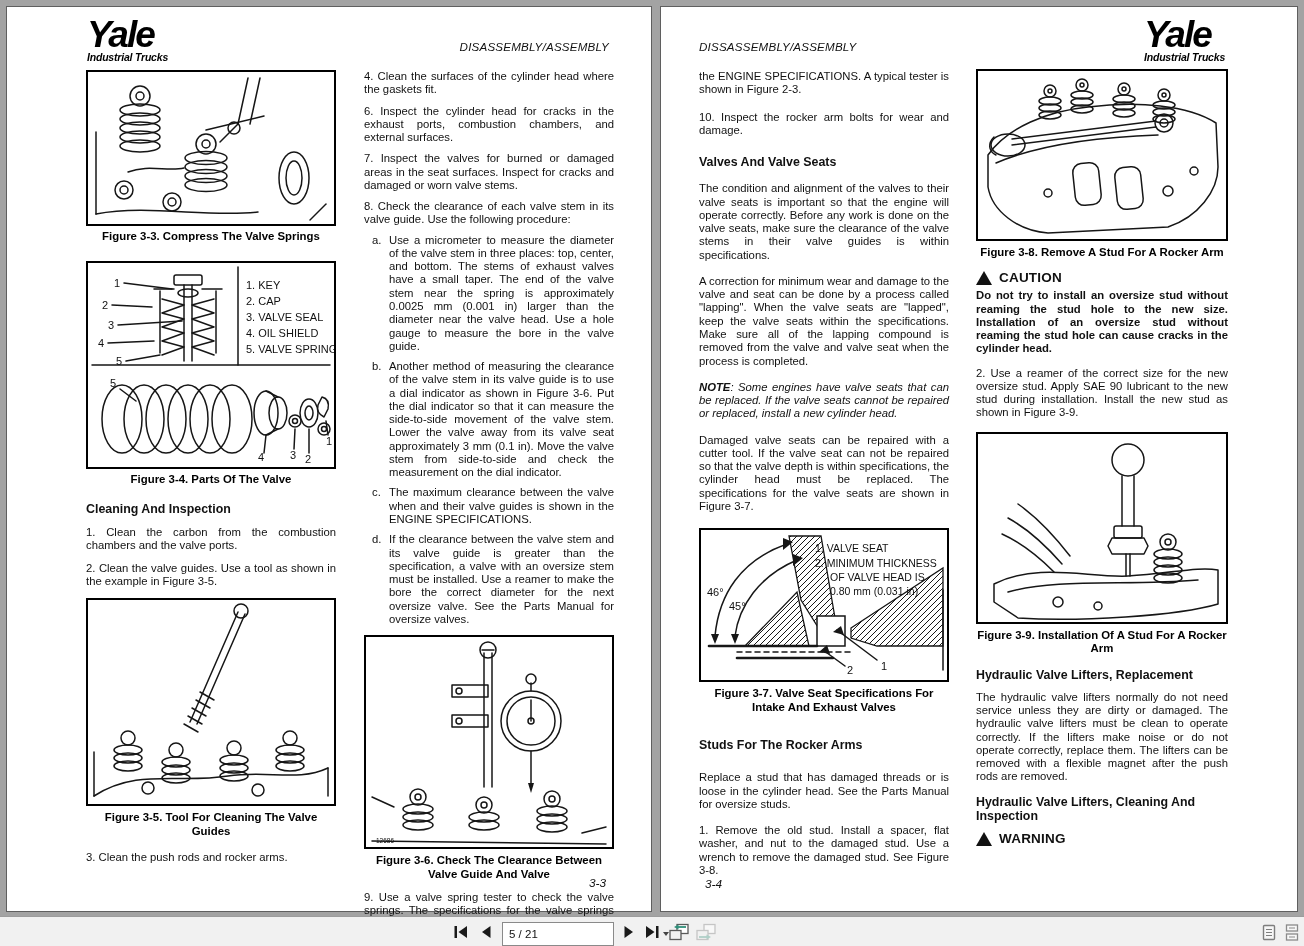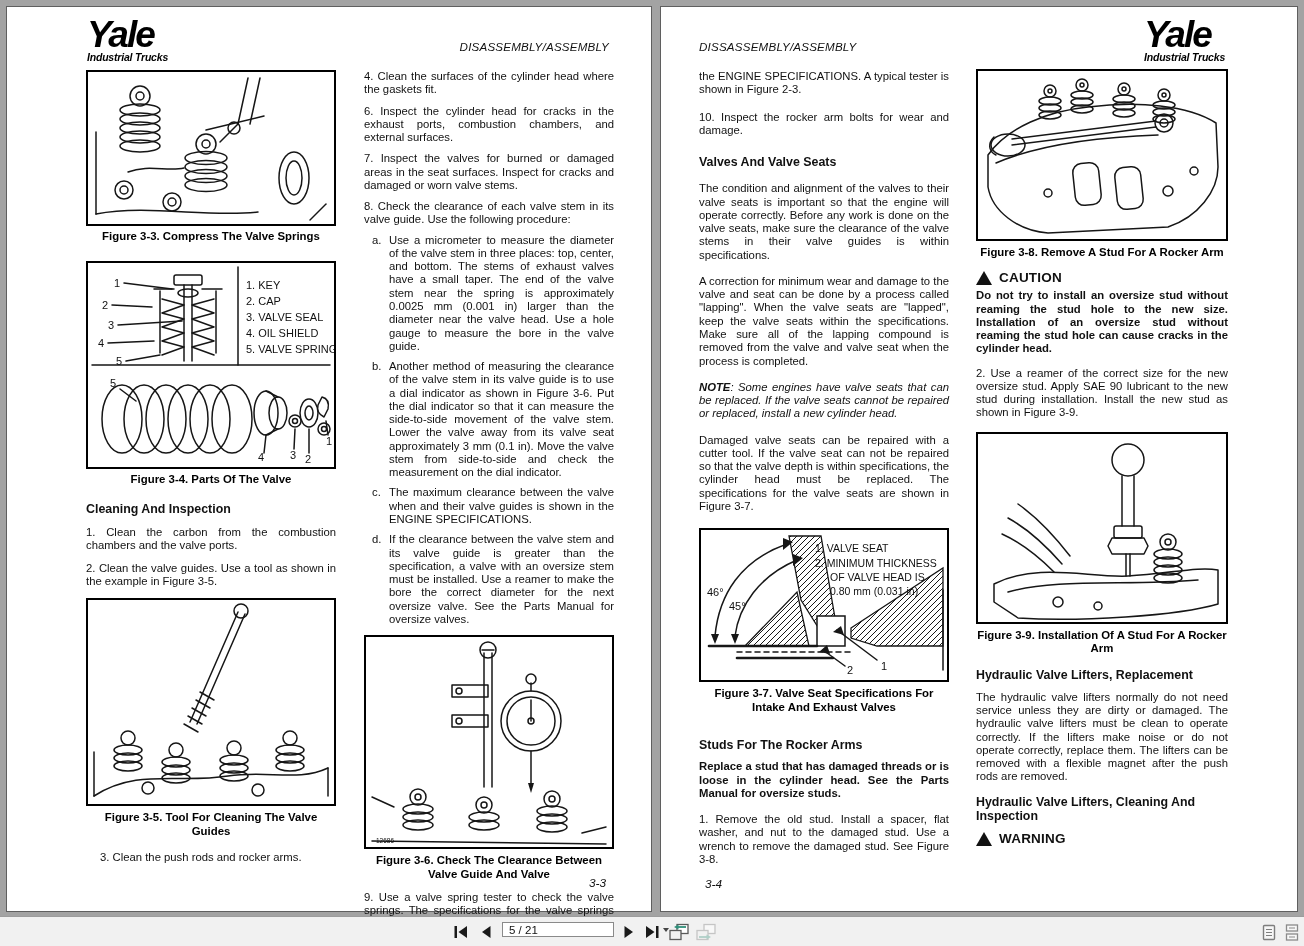--- a/index.html
+++ b/index.html
@@ -23,21 +23,21 @@
   .lit{flex:1;text-align:justify;}
   .boldp{font-weight:bold;}
   .warnrow{display:flex;align-items:center;gap:7px;}
   .warnlab{font-weight:bold;font-size:13.5px;letter-spacing:.2px;}
   svg text{font-family:"Liberation Sans",sans-serif;fill:#111;}
   .ln{stroke:#161616;fill:none;stroke-width:1.5;stroke-linecap:round;stroke-linejoin:round;}
   .thick{stroke-width:2.6;}
   .fillb{fill:#161616;stroke:none;}
   .toolbar{position:absolute;left:0;top:916px;width:1304px;height:30px;background:#f1f1f1;border-top:1px solid #9c9c9c;box-sizing:border-box;}
   .tbtn{position:absolute;top:4px;width:22px;height:22px;display:flex;align-items:center;justify-content:center;cursor:default;}
-  .pagebox{position:absolute;left:502px;top:5px;width:112px;height:15px;background:#fff;border:1px solid #8a8a8a;display:flex;align-items:center;box-sizing:border-box;}
+  .pagebox{position:absolute;left:502px;top:5px;width:112px;height:24px;background:#fff;border:1px solid #8a8a8a;display:flex;align-items:center;box-sizing:border-box;}
   .pagebox input{border:none;outline:none;flex:1;font-family:"Liberation Sans",sans-serif;font-size:11.5px;padding:0 0 0 6px;background:transparent;color:#111;}
   .dd{width:0;height:0;border-left:3.5px solid transparent;border-right:3.5px solid transparent;border-top:4px solid #444;margin-right:5px;}
 </style>
 </head>
 <body>
 
 <div class="viewer">
 
   <div class="page page-left">
     <div class="logo" style="left:80px;top:12px;">
@@ -184,21 +184,21 @@
               <path d="M240,168 L240,196"></path>
             <circle cx="60" cy="188" r="6"></circle>
               <circle cx="170" cy="190" r="6"></circle>
           </g>
         </svg>
       </div>
       <div class="figcap" style="margin-top:5px;">
         <span>Figure 3-5. Tool For Cleaning The Valve</span>
         <span>Guides</span>
       </div>
-      <p style="margin-top:13px;margin-left:14px;">3. Clean the push rods and rocker arms.</p>
+      <p style="margin-top:13px;">3. Clean the push rods and rocker arms.</p>
     </div>
 
     <div class="col" style="left:357px;top:63px;">
       <p>4. Clean the surfaces of the cylinder head where the gaskets fit.</p>
       <p style="margin-top:8px;">6. Inspect the cylinder head for cracks in the exhaust ports, combustion chambers, and external surfaces.</p>
       <p style="margin-top:8px;">7. Inspect the valves for burned or damaged areas in the seat surfaces. Inspect for cracks and damaged or worn valve stems.</p>
       <p style="margin-top:8px;">8. Check the clearance of each valve stem in its valve guide. Use the following procedure:</p>
       <div class="li" style="margin-top:7px;">
         <span class="lim">a.</span>
         <span class="lit">Use a micrometer to measure the diameter of the valve stem in three places: top, center, and bottom. The stems of exhaust valves have a small taper. The end of the valve stem near the spring is approximately 0.0025 mm (0.001 in) larger than the diameter near the valve head. Use a hole gauge to measure the bore in the valve guide.</span>
@@ -318,21 +318,21 @@
           <text x="146" y="144" font-size="11">2</text>
           <text x="180" y="140" font-size="11">1</text>
         </svg>
       </div>
       <div class="figcap" style="margin-top:5px;">
         <span>Figure 3-7. Valve Seat Specifications For</span>
         <span>Intake And Exhaust Valves</span>
       </div>
 
       <div class="h2" style="margin-top:24px;">Studs For The Rocker Arms</div>
-      <p style="margin-top:8px;font-weight:bold;">Replace a stud that has damaged threads or is loose in the cylinder head. See the Parts Manual for oversize studs.</p>
+      <p style="margin-top:19px;">Replace a stud that has damaged threads or is loose in the cylinder head. See the Parts Manual for oversize studs.</p>
       <p style="margin-top:13px;">1. Remove the old stud. Install a spacer, flat washer, and nut to the damaged stud. Use a wrench to remove the damaged stud. See Figure 3-8.</p>
     </div>
 
     <div class="col" style="left:315px;top:62px;width:252px;">
       <div class="figbox" style="height:172px;width:252px;">
         <svg width="248" height="168" viewBox="0 0 248 168">
           <g class="ln">
             <path d="M10,84 C30,56 70,40 110,36 C160,30 210,34 238,52 L240,96 C240,120 220,146 190,156 L70,162 C40,160 14,140 10,116 Z"></path>
             <path d="M18,92 C60,74 120,66 180,64"></path>
             <ellipse cx="72" cy="30" rx="11" ry="4"></ellipse>

